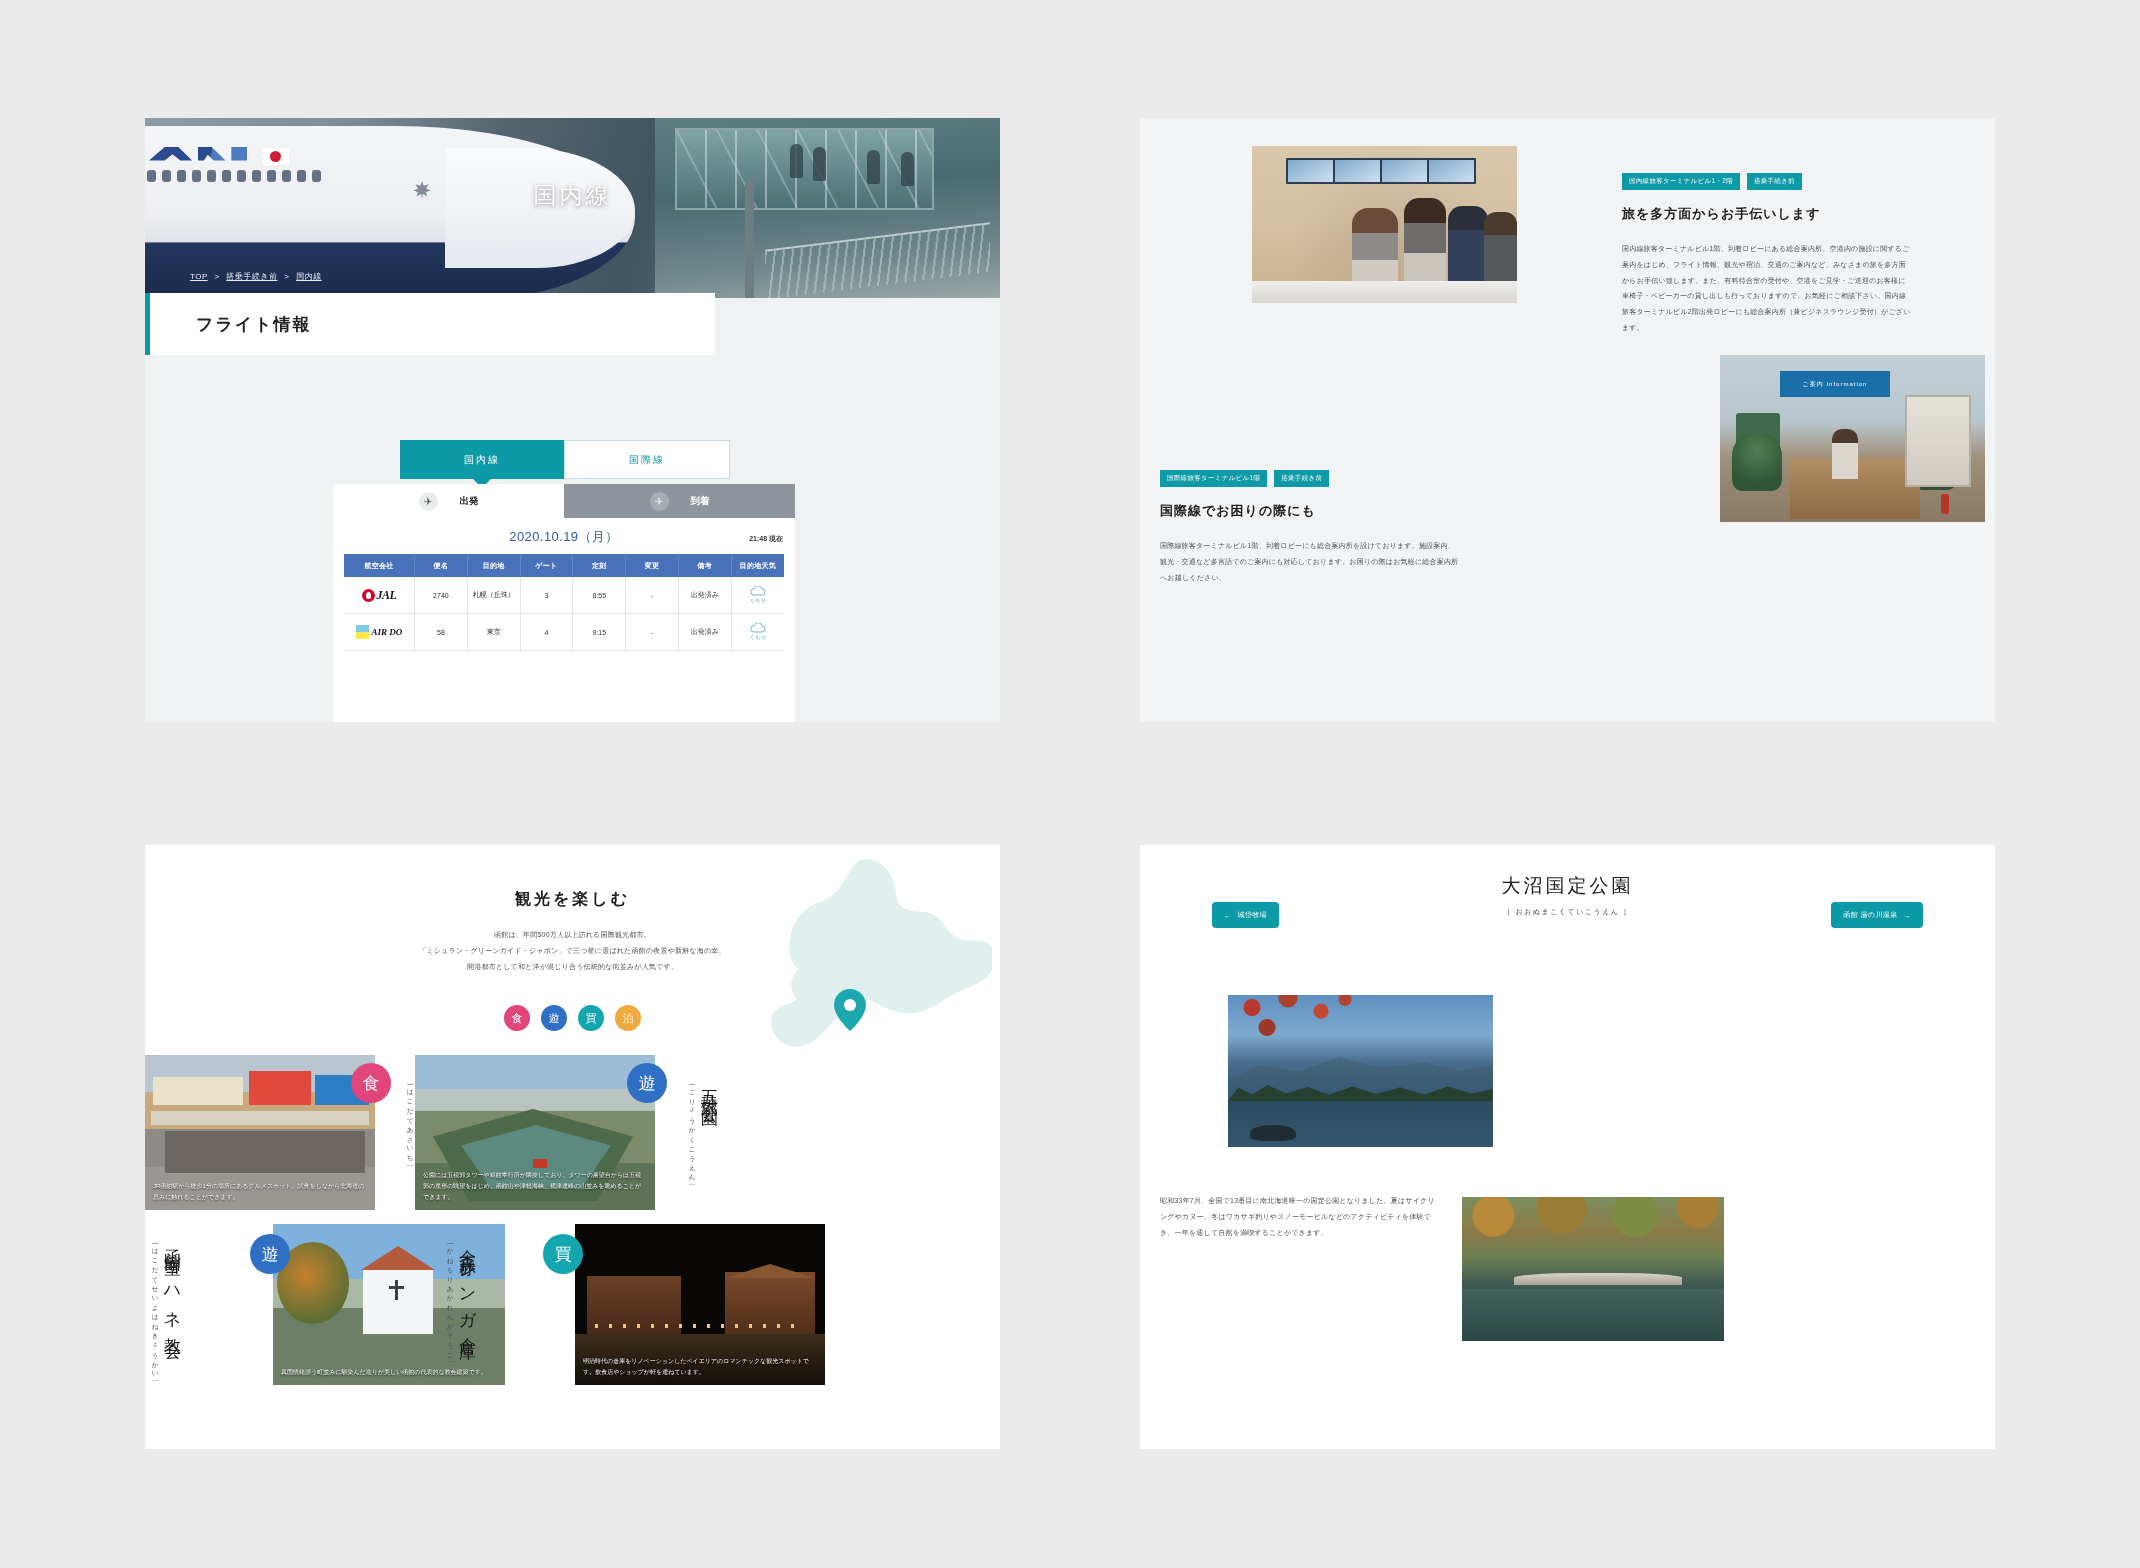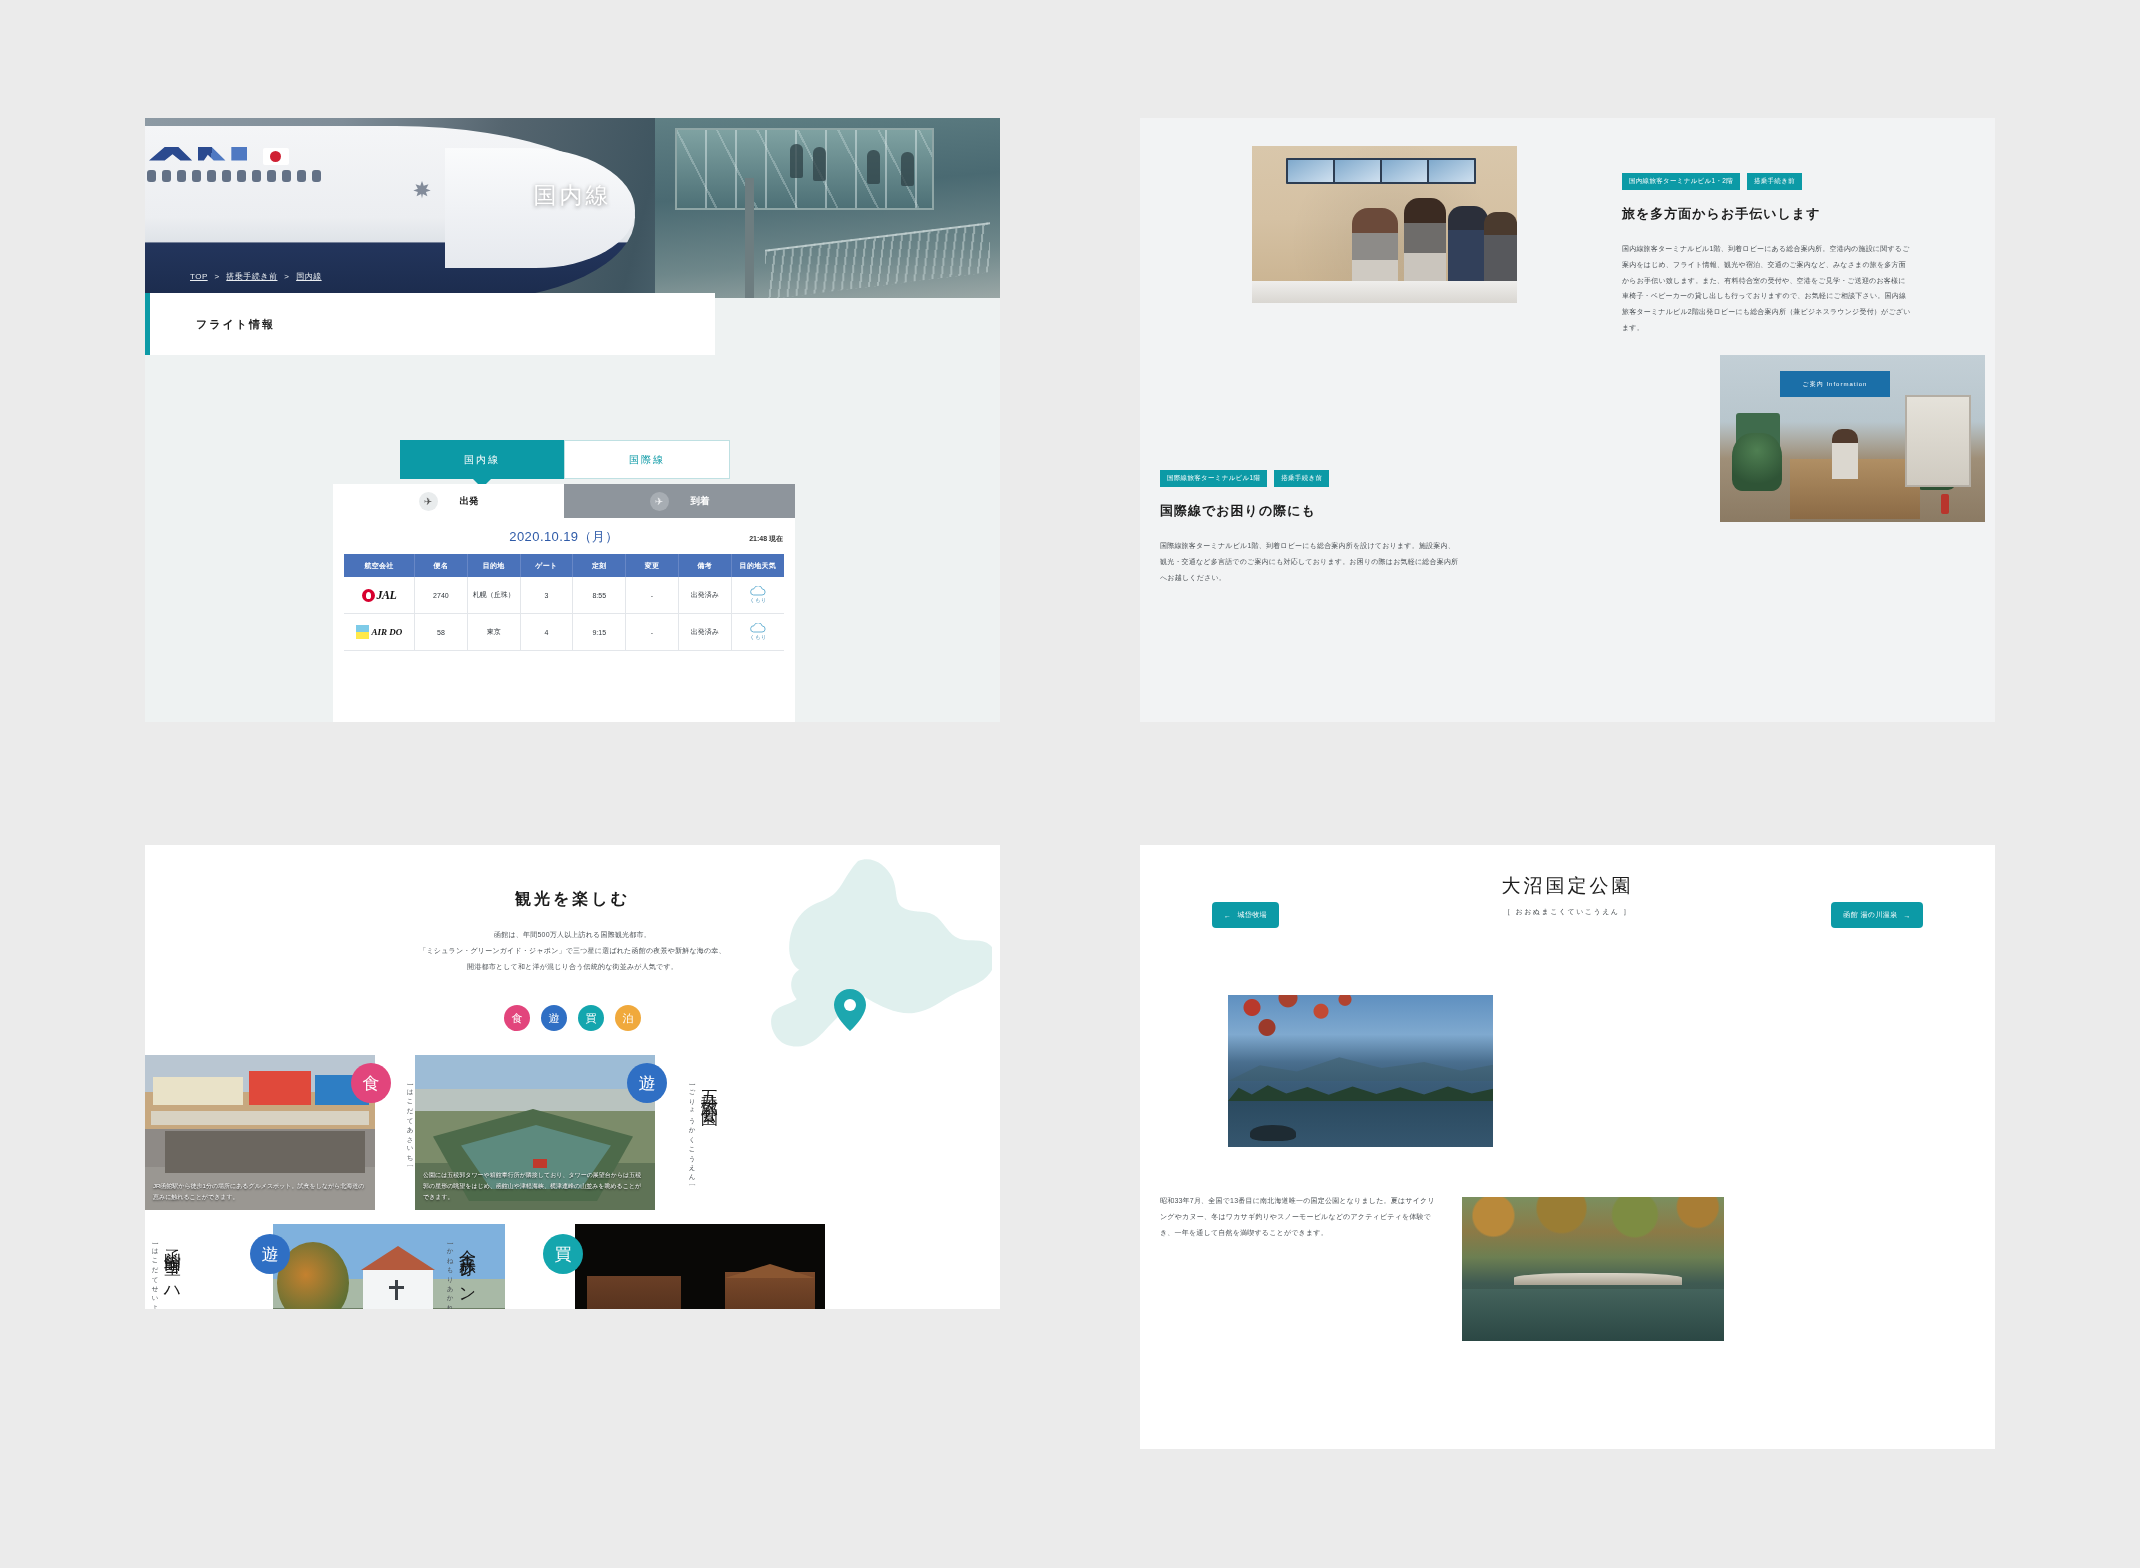--- a/index.html
+++ b/index.html
@@ -53,21 +53,21 @@
     border-top:2px solid rgba(205,218,218,.8);transform:skewY(-7deg);}
   .silhouette{position:absolute;width:13px;height:34px;background:#2e4046;border-radius:6px 6px 2px 2px;opacity:.75;}
   .hero-title{position:absolute;left:0;right:0;top:62px;text-align:center;color:#fff;
     font-size:23px;letter-spacing:3px;text-shadow:0 1px 4px rgba(0,0,0,.45);}
   .breadcrumb{position:absolute;left:45px;bottom:16px;color:#e9edf0;font-size:8px;letter-spacing:.5px;}
   .breadcrumb a{color:#e9edf0;text-decoration:underline;}
   .breadcrumb span{margin:0 4px;text-decoration:none;}
 
   .flightinfo-card{position:absolute;left:0;top:175px;width:565px;height:62px;background:#fff;
     border-left:5px solid #0c9aa6;display:flex;align-items:center;}
-  .flightinfo-card h2{margin:0 0 0 46px;font-size:11px;letter-spacing:2px;color:#222;font-weight:bold;}
+  .flightinfo-card h2{margin:0 0 0 46px;font-size:17px;letter-spacing:2px;color:#222;font-weight:bold;}
 
   .notice{position:absolute;left:0;right:0;top:258px;text-align:center;color:#4a5157;
     font-size:8px;line-height:2.05;}
 
   .lang-tabs{position:absolute;left:255px;top:322px;width:330px;height:39px;display:flex;}
   .lang-tab{flex:1;display:flex;align-items:center;justify-content:center;font-size:10px;letter-spacing:2px;}
   .lang-tab.active{background:#0c9aa6;color:#fff;position:relative;}
   .lang-tab.active::after{content:"";position:absolute;left:50%;bottom:-9px;margin-left:-9px;
     border:9px solid transparent;border-top-color:#0c9aa6;border-bottom:0;}
   .lang-tab.inactive{background:#fff;color:#0c9aa6;border:1px solid #bfe0e2;}
@@ -144,21 +144,21 @@
 
   .tags{display:flex;gap:7px;}
   .tag{background:#0c9aa6;color:#fff;font-size:6.5px;padding:4px 7px;letter-spacing:.3px;white-space:nowrap;}
   .sec-h3{font-size:13px;color:#1c1c1c;margin:15px 0 0;letter-spacing:1px;font-weight:bold;}
   .sec-body{font-size:7px;color:#4b5055;line-height:2.25;margin-top:18px;letter-spacing:.2px;}
 
   #blk-a{position:absolute;left:482px;top:55px;width:290px;}
   #blk-b{position:absolute;left:20px;top:352px;width:300px;}
 
   
-  #p3{left:145px;top:845px;width:855px;height:464px;background:#fff;}
+  #p3{left:145px;top:845px;width:855px;height:604px;background:#fff;}
   .map-silhouette{position:absolute;right:8px;top:12px;width:262px;height:220px;opacity:.95;}
   .sight-title{position:absolute;left:0;right:0;top:44px;text-align:center;font-size:16px;
     letter-spacing:3px;color:#1b1b1b;font-weight:bold;}
   .sight-lead{position:absolute;left:0;right:0;top:82px;text-align:center;font-size:7px;
     color:#4b5055;line-height:2.3;letter-spacing:.2px;}
   .cat-circles{position:absolute;left:0;right:0;top:160px;display:flex;justify-content:center;gap:11px;}
   .cat{width:26px;height:26px;border-radius:50%;color:#fff;display:flex;align-items:center;
     justify-content:center;font-size:11px;}
 
   .card{position:absolute;}

